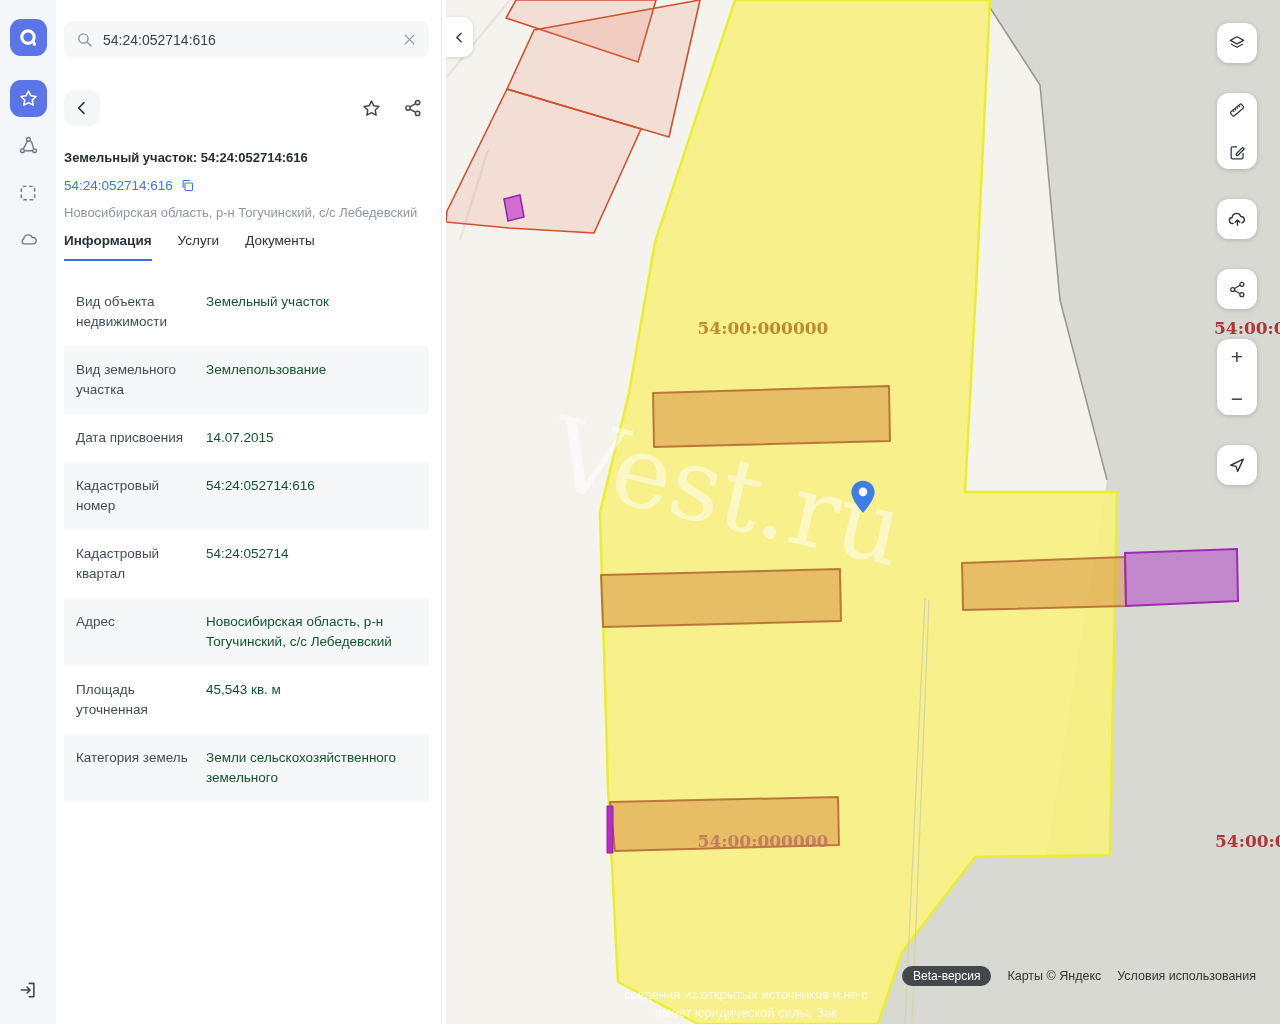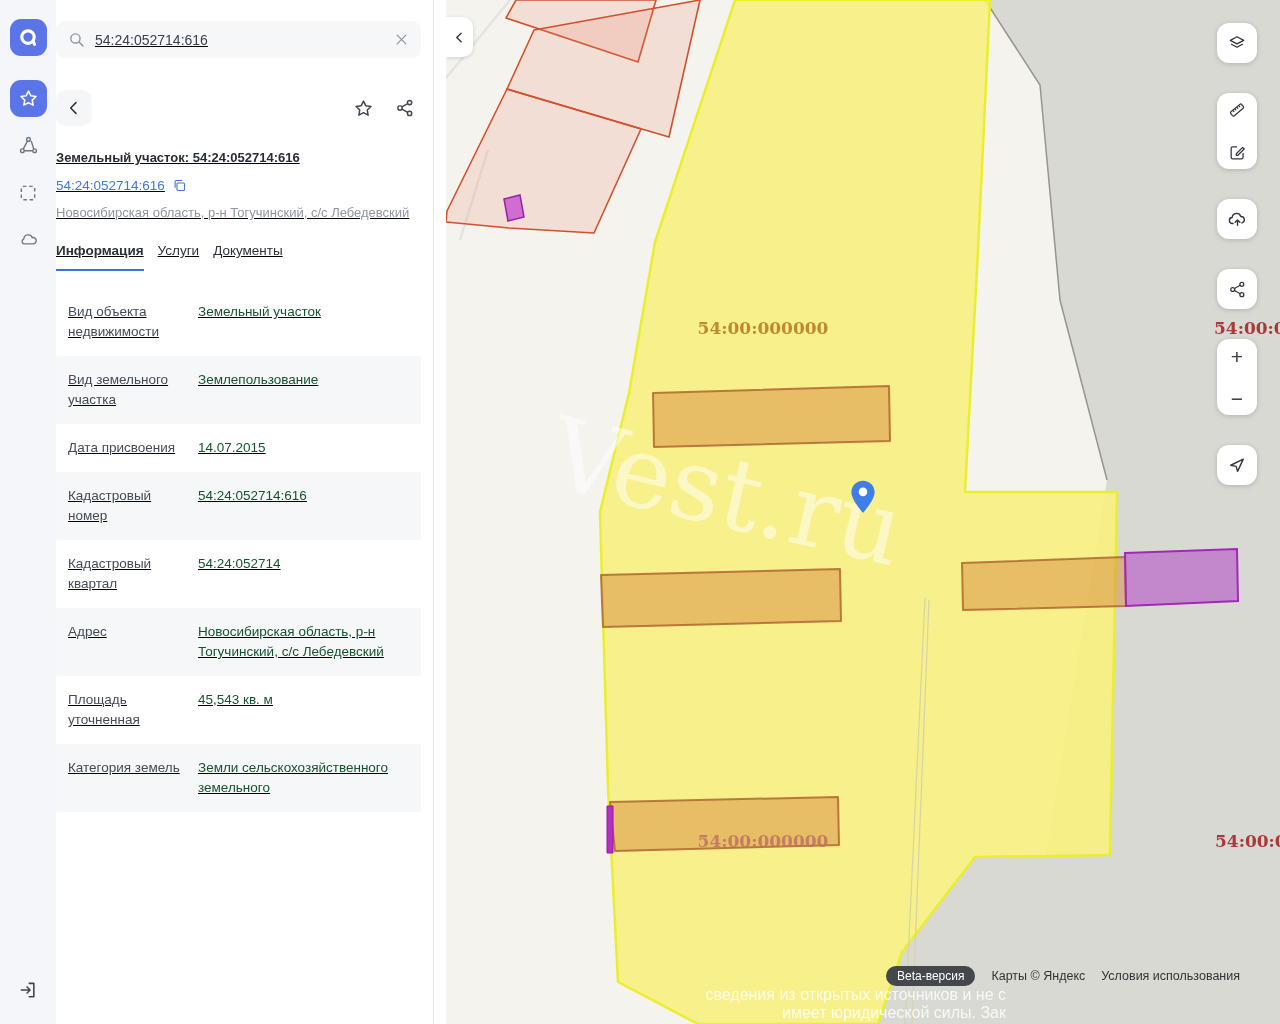--- a/index.html
+++ b/index.html
@@ -12,38 +12,38 @@
           display:flex; align-items:center; justify-content:center; }
   .rail-btn { width:37px; height:37px; border-radius:11px; display:flex; align-items:center; justify-content:center;
               color:#6e7884; cursor:pointer; }
   .rail-btn.active { background:#5b74e8; color:#fff; }
   .rail-group { display:flex; flex-direction:column; align-items:center; gap:10px; margin-top:24px; }
   .rail-spacer { flex:1; }
   .rail-bottom { margin-bottom:16px; color:#3f464e; }
   .rail-btn svg, .rail-bottom svg { display:block; }
 
   
-  .panel { position:absolute; left:44px; top:0; width:390px; height:1024px; background:#fff; z-index:20;
-           border-right:1px solid #e8eaed; padding:0 12px; overflow:hidden;text-decoration:underline; }
+  .panel { position:absolute; left:52px; top:0; width:390px; height:1024px; background:#fff; z-index:20;
+           border-right:1px solid #e8eaed; padding:0 12px; overflow:hidden; }
   .search-box { margin-top:21px; height:37px; background:#f6f7f9; border-radius:9px; display:flex; align-items:center;
                 padding:0 12px; gap:10px; }
   .search-box input { flex:1; border:none; outline:none; background:transparent; font-size:14px; color:#3b424b;
                       font-family:"Liberation Sans", sans-serif; }
   .icon-gray { color:#8d97a3; display:flex; }
   .hdr-row { margin-top:32px; display:flex; align-items:center; }
   .back-btn { width:36px; height:36px; border-radius:10px; background:#f5f6f8; display:flex; align-items:center;
               justify-content:center; color:#2f353c; cursor:pointer; }
   .hdr-actions { margin-left:auto; display:flex; gap:21px; color:#3f464e; padding-right:6px; }
   .hdr-actions span { cursor:pointer; display:flex; }
   .title { margin-top:24px; font-size:13px; font-weight:700; color:#272e36; }
   .cad-link-row { margin-top:13px; display:flex; align-items:center; gap:7px; }
   .cad-link { font-size:13.5px; color:#3f78d9; cursor:pointer; }
   .copy-btn { color:#3f78d9; cursor:pointer; display:flex; }
   .address { margin-top:10px; font-size:13px; line-height:20px; color:#8d96a1; }
-  .tabs { margin-top:20px; display:flex; gap:14px; }
+  .tabs { margin-top:10px; display:flex; gap:26px; }
   .tab { font-size:13.5px; color:#2b323b; padding-bottom:11px; cursor:pointer; }
   .tab.active { font-weight:700; border-bottom:2px solid #3a70e3; }
   .info-list { margin-top:17px; }
   .row { display:flex; gap:14px; padding:14px 12px; border-radius:2px; }
   .row:nth-child(even) { background:#f6f7f8; }
   .rl { flex:0 0 116px; font-size:13.5px; line-height:20px; color:#434c57; }
   .rv { flex:1; font-size:13.5px; line-height:20px; color:#14532d; }
 
   
   .map { position:absolute; left:446px; top:0; width:834px; height:1024px; background:#f5f3ee; overflow:hidden; }
@@ -51,33 +51,33 @@
   .collapse-tab { position:absolute; left:0; top:17px; width:27px; height:40px; background:#fff;
                   border-radius:0 10px 10px 0; box-shadow:0 1px 4px rgba(0,0,0,.15); display:flex; align-items:center;
                   justify-content:center; color:#33373c; cursor:pointer; z-index:5; }
   .q-label { position:absolute; font-family:"DejaVu Serif", serif; font-weight:700; font-size:17px; white-space:nowrap; z-index:3; }
   .q-left-top  { left:317px; top:318px; transform:translateX(-50%); color:#bd8a33; }
   .q-left-bot  { left:317px; top:831px; transform:translateX(-50%); color:#bf7261; opacity:.85; }
   .q-right-top { left:768px; top:318px; color:#a93a3a; }
   .q-right-bot { left:769px; top:831px; color:#a93a3a; }
   .watermark { position:absolute; left:120px; top:395px; font-family:"DejaVu Serif", serif; font-size:100px;
                color:rgba(255,255,255,.5); transform:rotate(13deg); transform-origin:left top; z-index:2; pointer-events:none; }
-  .disclaimer { position:absolute; left:40px; top:986px; width:520px; text-align:right; color:rgba(255,255,255,.8);
-                font-size:16px; line-height:18px; z-index:3; pointer-events:none; }
+  .disclaimer { position:absolute; left:40px; top:986px; width:520px; text-align:center; color:rgba(255,255,255,.8);
+                font-size:13px; line-height:18px; z-index:3; pointer-events:none; }
   .pin { position:absolute; left:404px; top:479px; z-index:4; }
 
   .ctl { position:absolute; left:771px; width:40px; background:#fff; border-radius:12px;
          box-shadow:0 1px 5px rgba(0,0,0,.18); display:flex; flex-direction:column; align-items:center;
          justify-content:center; color:#33373c; cursor:pointer; z-index:6; }
   .ctl-single { height:40px; }
   .ctl-pill { height:76px; gap:8px; }
   .ctl .cell { width:40px; height:34px; display:flex; align-items:center; justify-content:center; cursor:pointer; }
   .zoom-glyph { font-size:21px; color:#3c4046; line-height:1; }
 
-  .map-footer { position:absolute; right:40px; top:966px; display:flex; align-items:center; gap:16px; z-index:6; }
+  .map-footer { position:absolute; right:24px; top:966px; display:flex; align-items:center; gap:16px; z-index:6; }
   .beta-pill { background:#44484b; color:#fff; font-size:12px; padding:3px 11px; border-radius:10px; }
   .attr-text { font-size:12.5px; color:#333; }
   .attr-link { font-size:12.5px; color:#333; cursor:pointer; }
 </style>
 </head>
 <body>
 
 <div class="rail">
   <div class="logo">
     <svg width="22" height="22" viewBox="0 0 24 24" fill="none" stroke="#fff" stroke-width="3.4">

